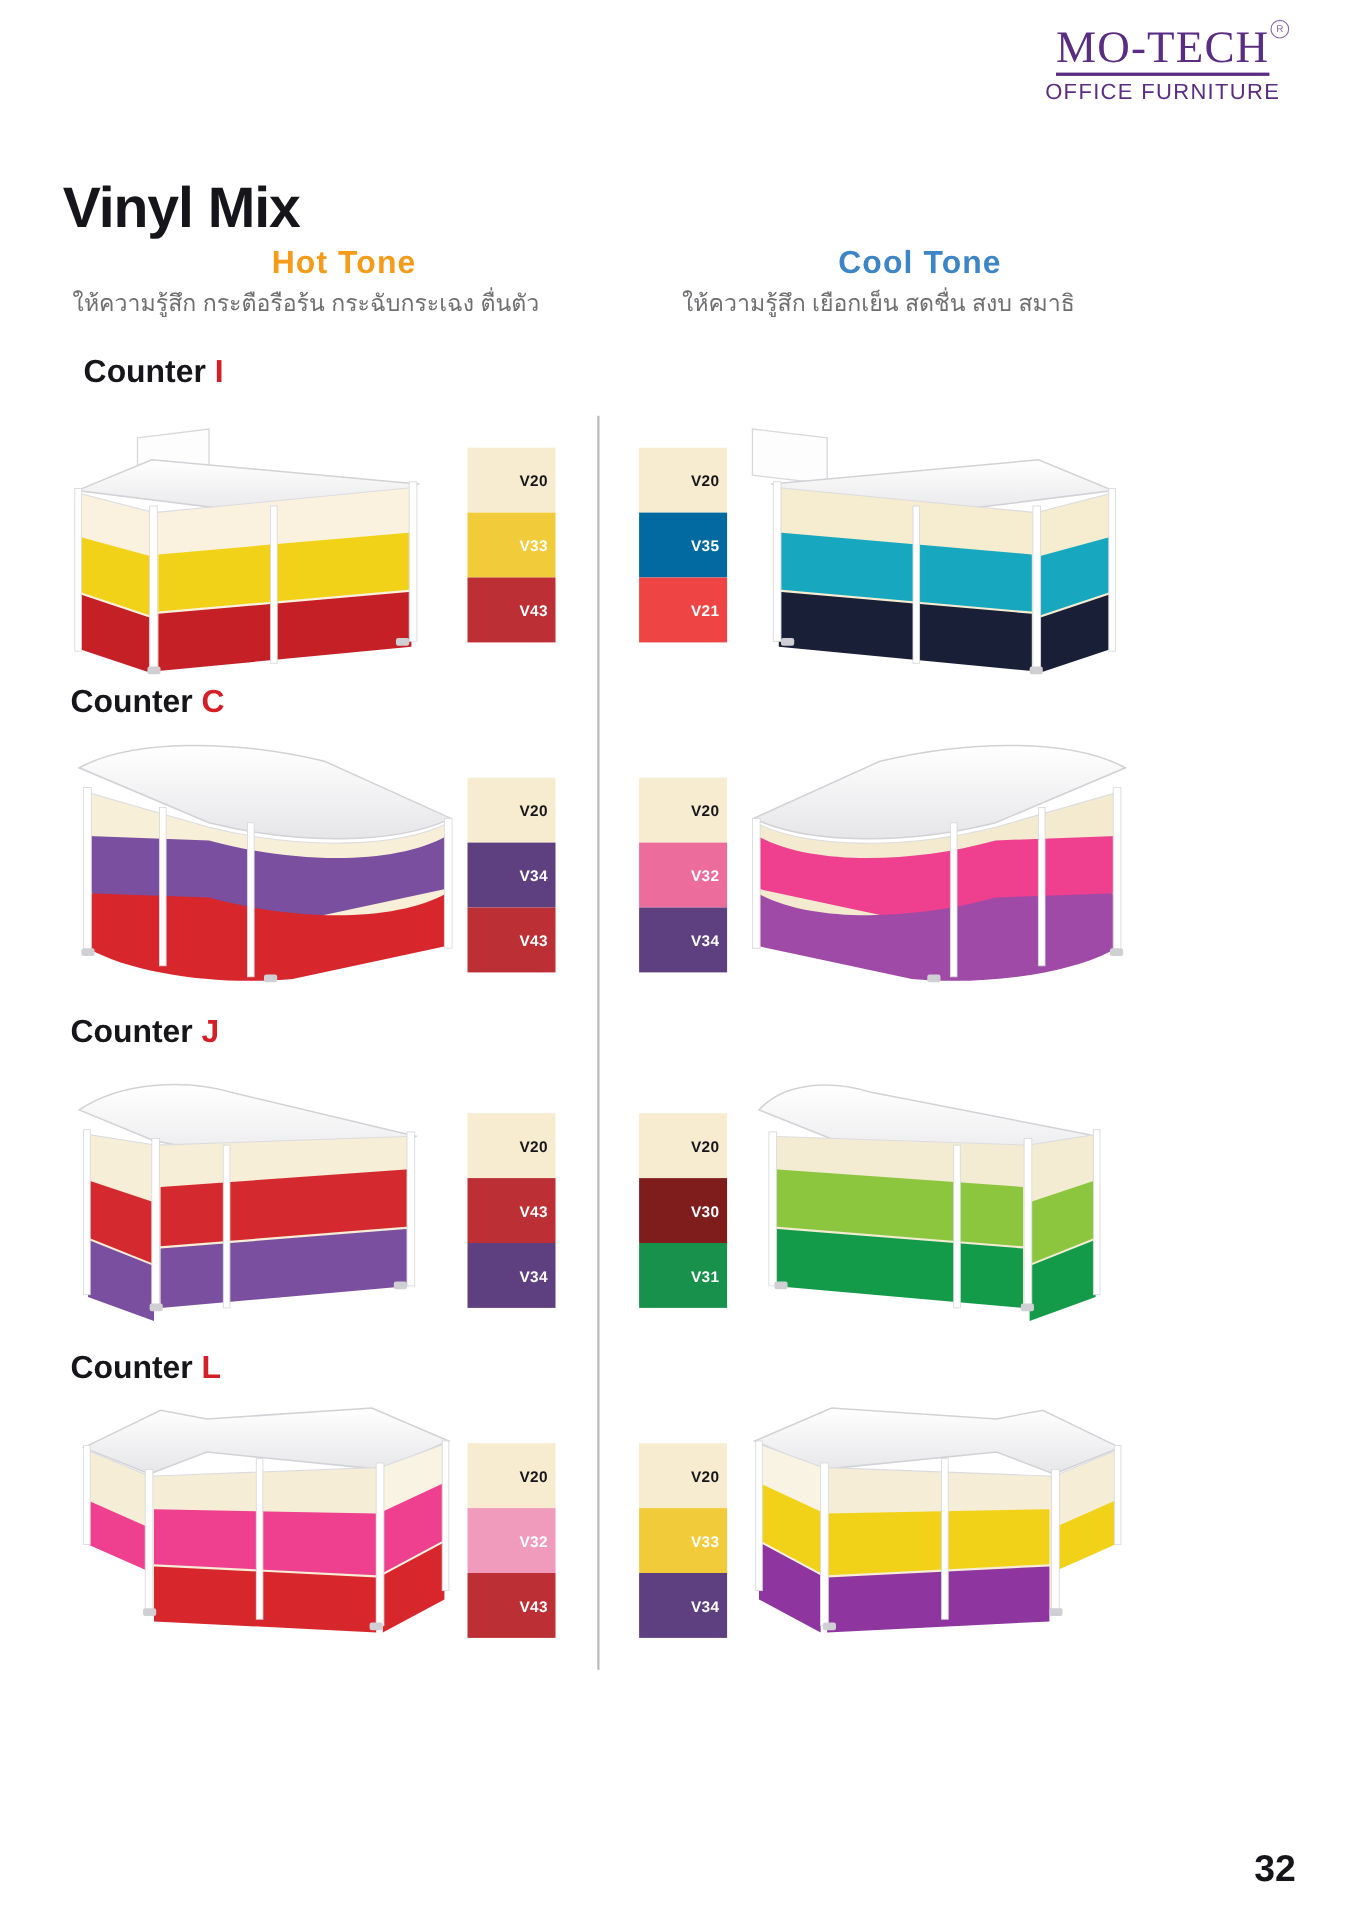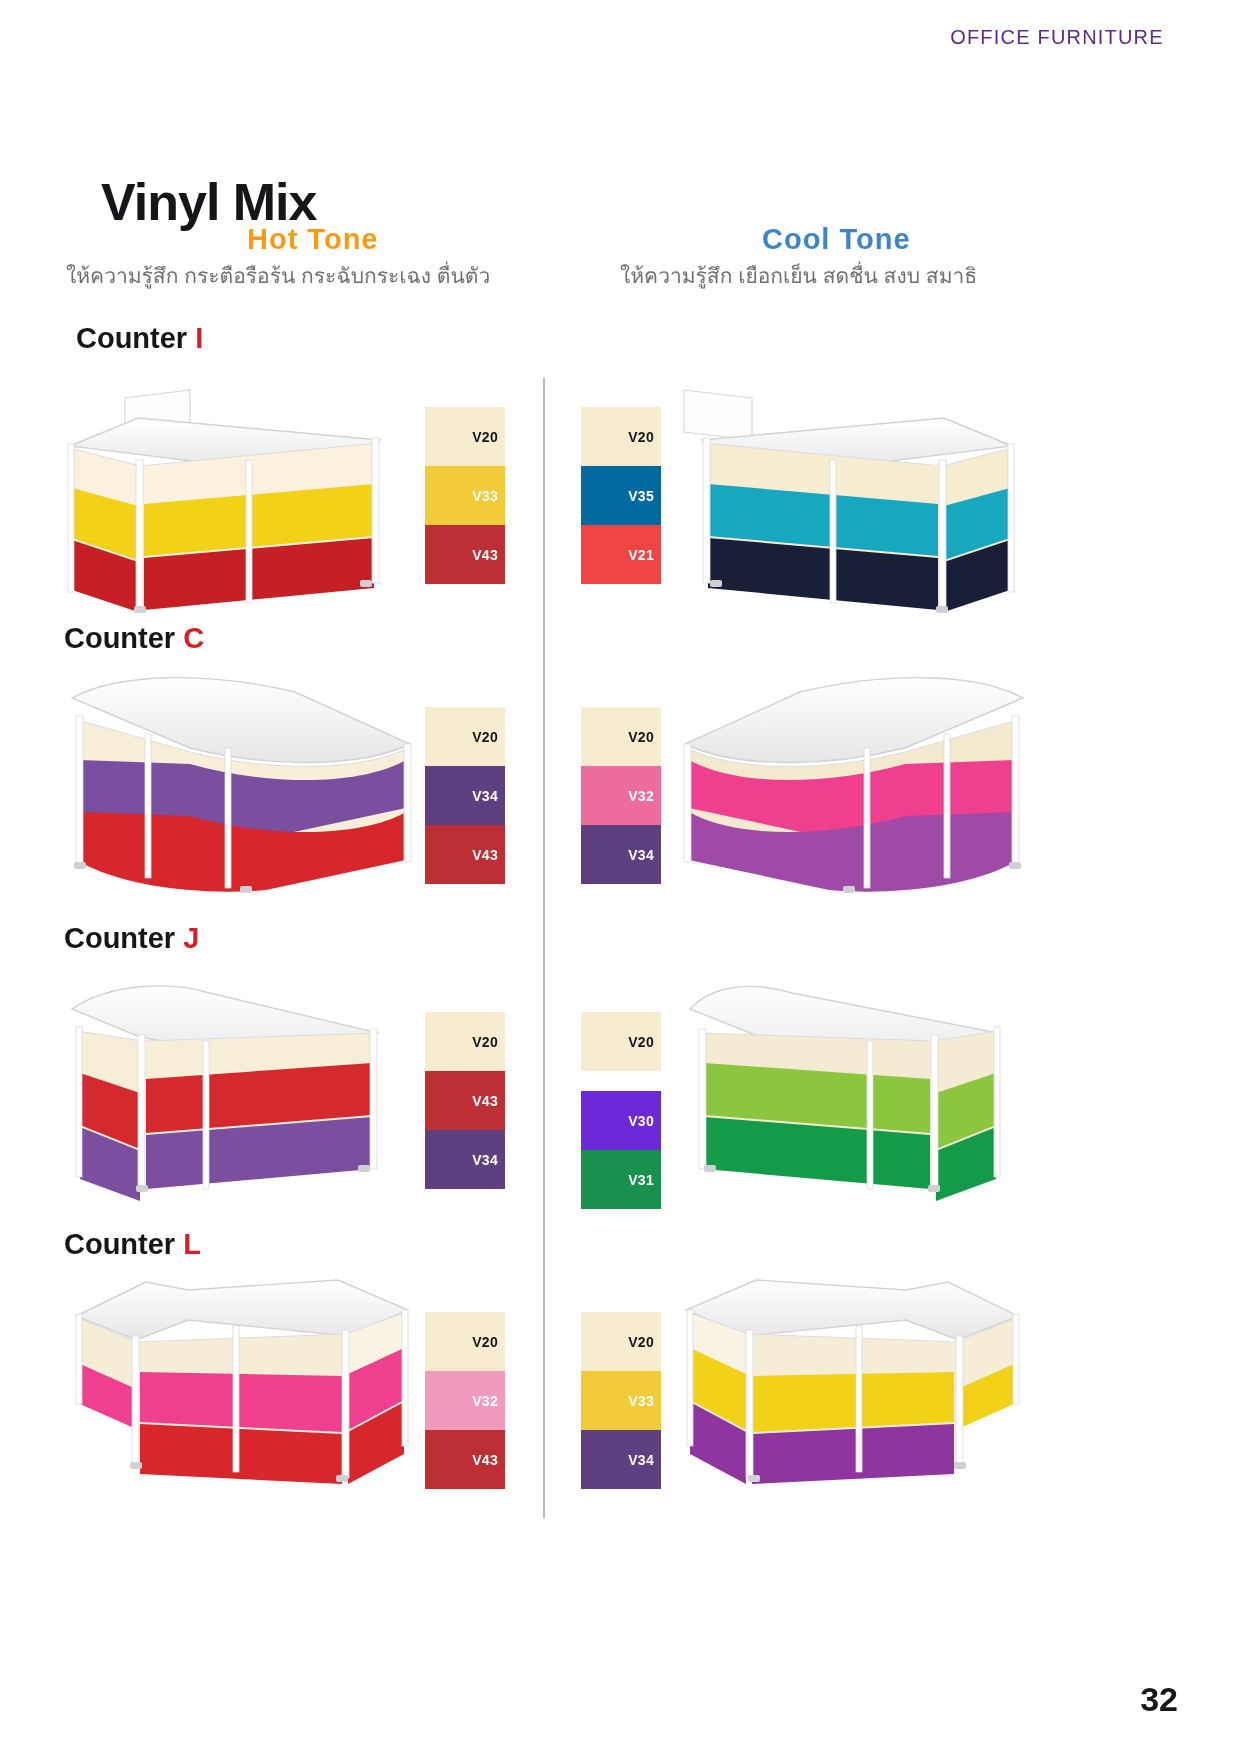--- a/index.html
+++ b/index.html
@@ -23,22 +23,22 @@
   }
   .logo-reg{
     position:absolute;right:-18px;top:-4px;
     width:15px;height:15px;border:1px solid #8a6aa8;border-radius:50%;
     font-size:9px;line-height:14px;text-align:center;color:#8a6aa8;
     font-family:"Liberation Sans",sans-serif;
   }
 
   
   .page-title{
-    position:absolute;left:57px;top:172px;
-    font-size:52px;font-weight:bold;color:#16161a;letter-spacing:-1px;margin-left:44px;
+    position:absolute;left:57px;top:159px;
+    font-size:52px;font-weight:bold;color:#16161a;letter-spacing:-1px;
   }
   .tone-hot{
     position:absolute;left:247px;top:223px;
     font-size:29px;font-weight:bold;color:#f59b18;letter-spacing:1px;
   }
   .tone-cool{
     position:absolute;left:762px;top:223px;
     font-size:29px;font-weight:bold;color:#3d85c6;letter-spacing:1px;
   }
   .thai-hot{
@@ -75,20 +75,25 @@
   
   .page-num{
     position:absolute;right:62px;bottom:34px;
     font-size:34px;font-weight:bold;color:#16161a;
   }
 </style>
 </head>
 <body>
 
 <div class="logo-block">
+  <div class="logo-main">
+    <div class="logo-word">MO-TECH</div>
+    <div class="logo-rule"></div>
+    <div class="logo-reg">R</div>
+  </div>
   <div class="logo-sub">OFFICE FURNITURE</div>
 </div>
 
 <div class="page-title">Vinyl Mix</div>
 <div class="tone-hot">Hot Tone</div>
 <div class="tone-cool">Cool Tone</div>
 <div class="thai-hot">ให้ความรู้สึก กระตือรือร้น กระฉับกระเฉง ตื่นตัว</div>
 <div class="thai-cool">ให้ความรู้สึก เยือกเย็น สดชื่น สงบ สมาธิ</div>
 
 <div class="divider"></div>
@@ -290,21 +295,21 @@
     </div>
   <div class="sw" style="background: rgb(94, 64, 128);">
       <span style="color: rgb(255, 255, 255);">V34</span>
     </div>
 </div>
 
 <div class="swatches" style="left:581px;top:1012px;">
   <div class="sw" style="background: rgb(247, 236, 208);">
       <span style="color: rgb(22, 22, 26);">V20</span>
     </div>
-  <div class="sw" style="background: #6d28d9; margin-top: 20px;">
+  <div class="sw" style="background: #7f1d1d;">
       <span style="color: rgb(255, 255, 255);">V30</span>
     </div>
   <div class="sw" style="background: rgb(24, 145, 76);">
       <span style="color: rgb(255, 255, 255);">V31</span>
     </div>
 </div>
 
 <div class="counter" style="left:672px;top:975px;">
 <svg width="350" height="245" viewBox="0 0 350 245">
   <defs>

